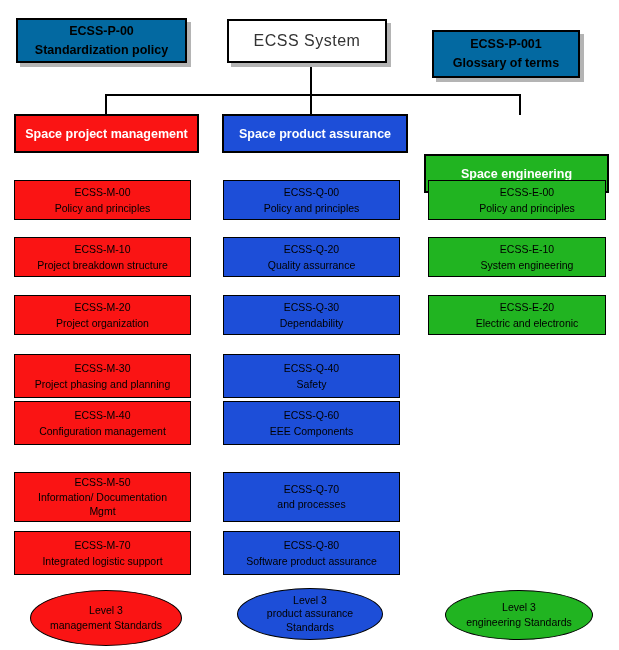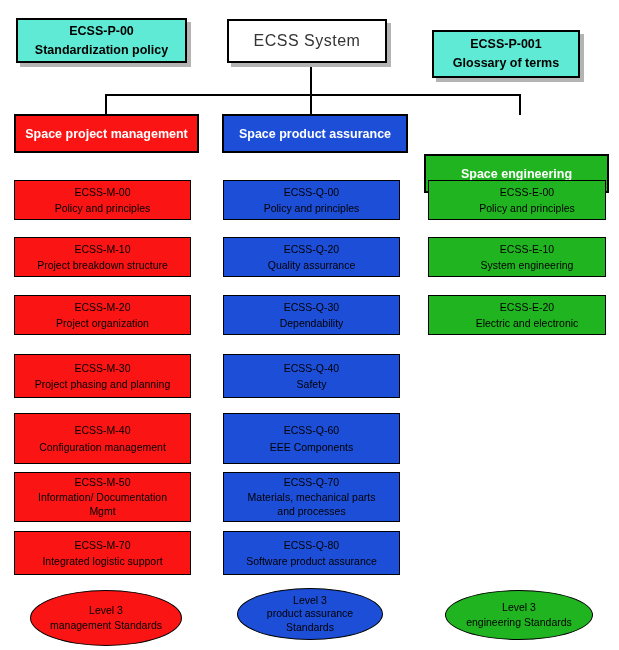--- a/index.html
+++ b/index.html
@@ -15,21 +15,21 @@
   .stub-r      { left:519px; top:94px;  width:2px;  height:21px; }
 
   .box {
     position:absolute; box-sizing:border-box;
     display:flex; flex-direction:column; align-items:center; justify-content:center;
     text-align:center;
   }
   .shadow { box-shadow:4px 4px 0 #b4b4b4; }
 
   .topbox { border:2px solid #000; font-weight:bold; font-size:12.5px; line-height:1.5; color:#000; }
-  .yellow { background:#5eead4; }
+  .yellow { background:#0369a1; }
   .top-left  { left:16px;  top:18px; width:171px; height:45px; }
   .top-root  { left:227px; top:19px; width:160px; height:44px; background:#ffffff; border:2px solid #000; }
   .root-title { font-size:16px; color:#333333; letter-spacing:0.5px; }
   .top-right { left:432px; top:30px; width:148px; height:48px;justify-content:center; }
 
   .header { border:2px solid #000; color:#ffffff; font-weight:bold; font-size:12.5px; top:114px; height:39px; }
   .hdr0 { left:14px;  width:185px; }
   .hdr1 { left:222px; width:186px; }
   .hdr2 { left:424px; width:185px;margin-top:40px; }
 
@@ -38,21 +38,21 @@
   .green { background:#21b421; }
 
   .body { border:1px solid #000; font-size:10.5px; line-height:1.55; color:#000; }
   .col0 { left:14px;  width:177px; }
   .col1 { left:223px; width:177px; }
   .col2 { left:428px; width:178px;padding-left:20px; }
   .r0 { top:180px; height:40px; }
   .r1 { top:237px; height:40px; }
   .r2 { top:295px; height:40px; }
   .r3 { top:354px; height:44px; }
-  .r4 { top:413px; height:51px; }
+  .r4 { top:401px; height:44px; }
   .r5 { top:472px; height:50px; line-height:1.4; }
   .r6 { top:531px; height:44px; }
 
   .ellipse {
     position:absolute; box-sizing:border-box; border:1px solid #000; border-radius:50%;
     display:flex; flex-direction:column; align-items:center; justify-content:center;
     text-align:center; font-size:10.5px; line-height:1.45; color:#000;
   }
   .el0 { left:30px;  top:590px; width:152px; height:56px; }
   .el1 { left:237px; top:588px; width:146px; height:52px; line-height:1.3; }
@@ -136,21 +136,20 @@
   <div class="box body blue col1 r3">
     <span>ECSS-Q-40</span>
     <span>Safety</span>
   </div>
   <div class="box body blue col1 r4">
     <span>ECSS-Q-60</span>
     <span>EEE Components</span>
   </div>
   <div class="box body blue col1 r5">
     <span>ECSS-Q-70</span>
-    <span>Materials, mechanical parts</span>
     <span>and processes</span>
   </div>
   <div class="box body blue col1 r6">
     <span>ECSS-Q-80</span>
     <span>Software product assurance</span>
   </div>
 
   <div class="box body green col2 r0">
     <span>ECSS-E-00</span>
     <span>Policy and principles</span>

